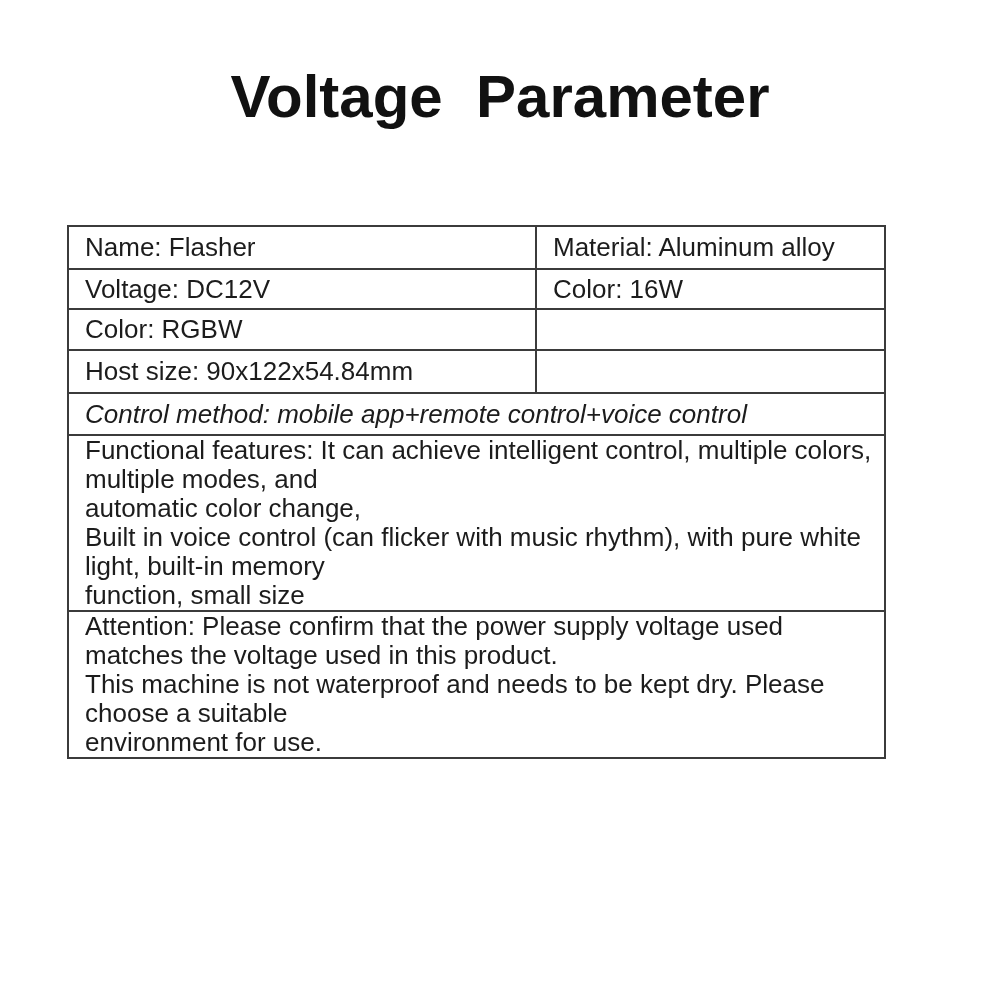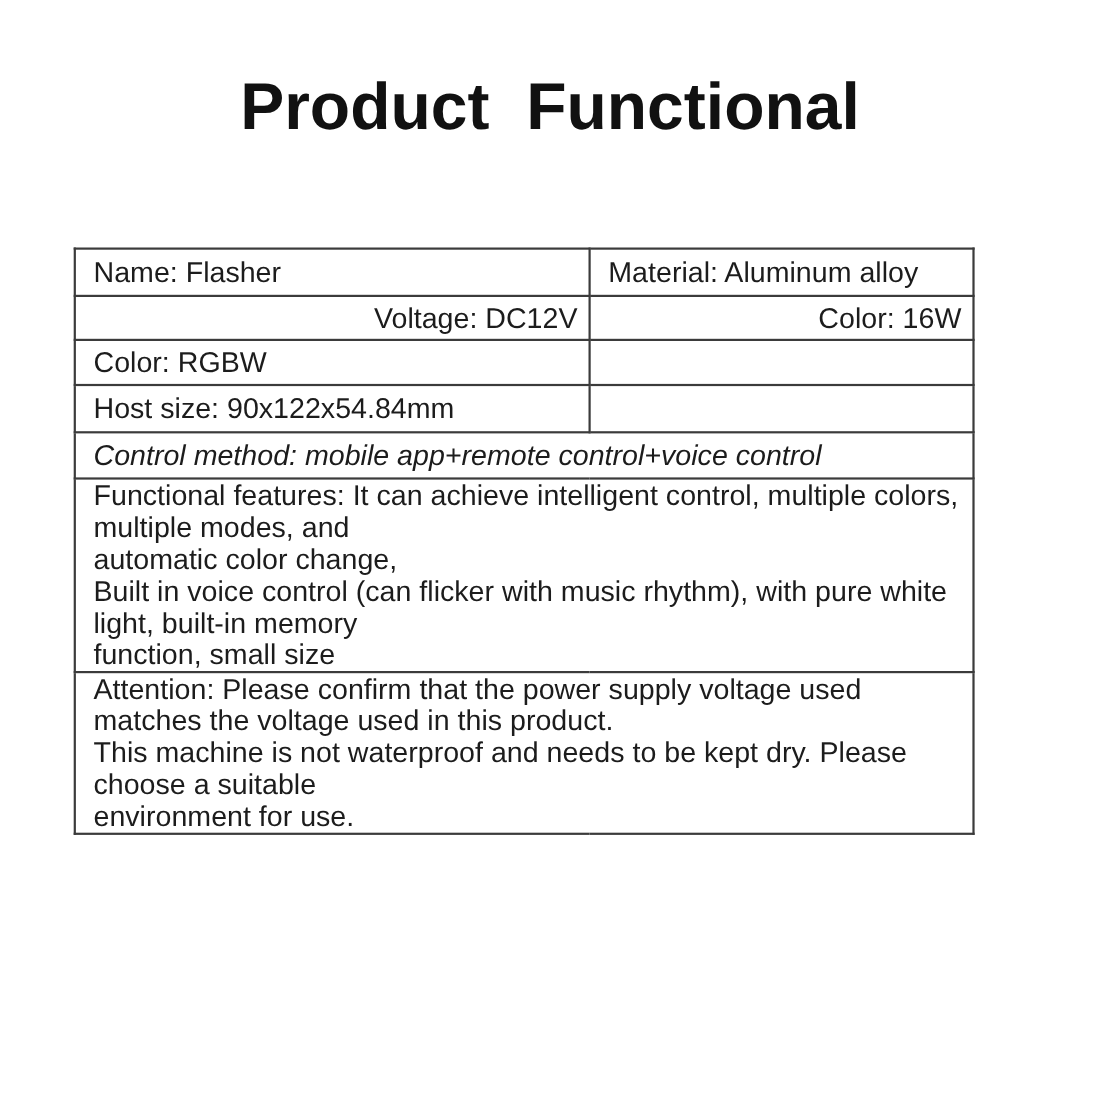--- a/index.html
+++ b/index.html
@@ -38,21 +38,21 @@
   table.spec-table td {
     border: 2px solid #3b3b3b;
     font-size: 26px;
     color: #1c1c1c;
     padding: 0 10px 0 16px;
     vertical-align: middle;
     overflow: hidden;
   }
   td.col-left { width: 440px; }
   tr.r1 td { height: 41px; }
-  tr.r2 td { height: 38px; text-align: right; }
+  tr.r2 td { height: 38px; }
   tr.r3 td { height: 39px; margin-top: 48px; }
   tr.r4 td { height: 34px; }
   tr.r5 td { height: 41px; }
   tr.r6 td { height: 40px; font-style: italic; }
   td.features-cell {
     height: 159px;
     vertical-align: top;
     padding: 27px 24px 0 16px;
     font-size: 19.5px;
     line-height: 29px;
@@ -67,21 +67,21 @@
     line-height: 29px;
     white-space: pre-line;
     color: #e8262a;
   }
 </style>
 </head>
 <body>
 
 <div>
 
-  <h1 class="title">Product  Functional</h1>
+  <h1 class="title">Voltage  Parameter</h1>
 
   <table class="spec-table">
     <tbody>
       <tr class="r1">
         <td class="col-left">Name: Flasher</td>
         <td class="col-right">Material: Aluminum alloy</td>
       </tr>
       <tr class="r2">
         <td class="col-left">Voltage: DC12V</td>
         <td class="col-right">Color: 16W</td>

